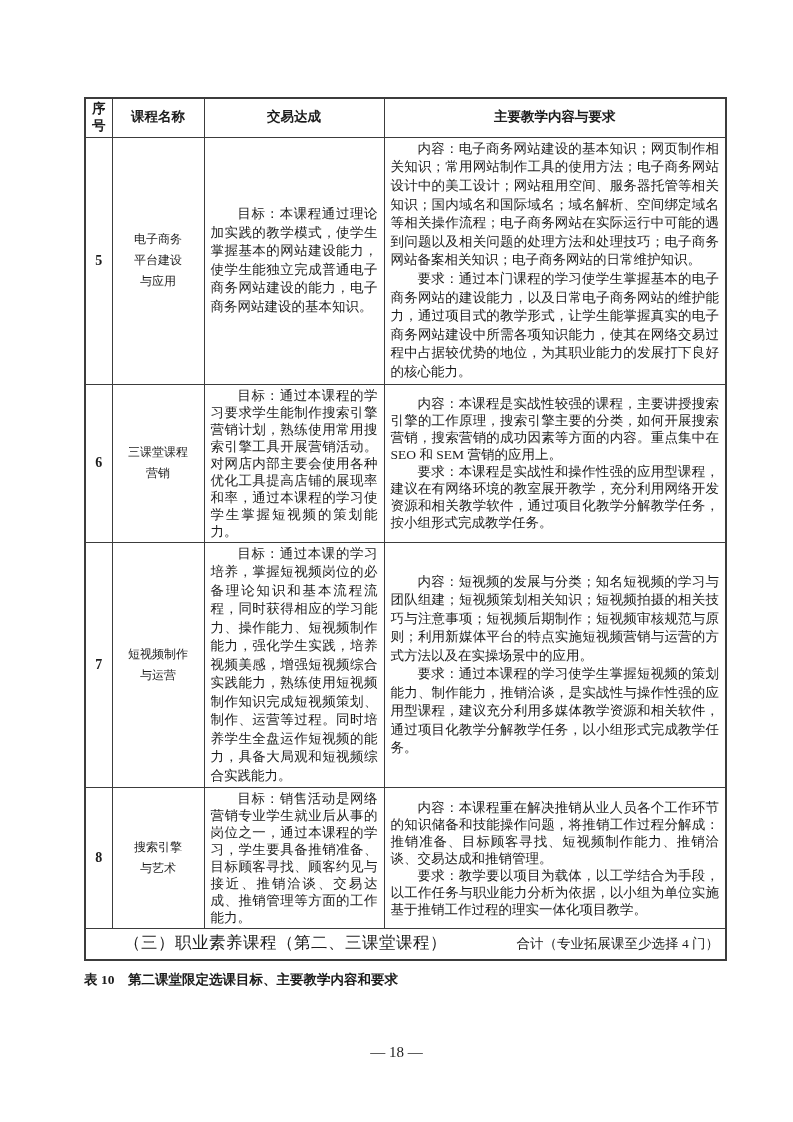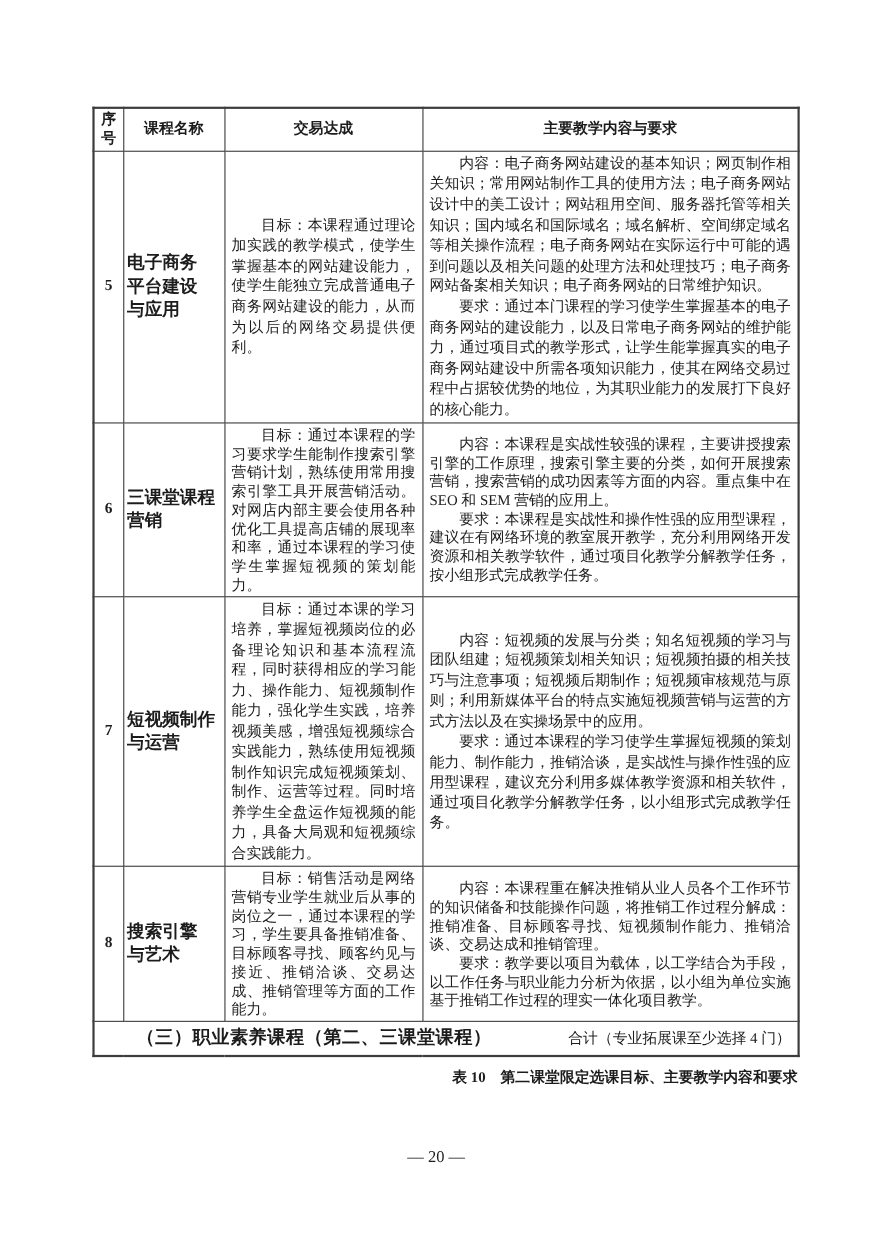--- a/index.html
+++ b/index.html
@@ -39,23 +39,23 @@
     line-height: 1.25;
     white-space: pre-line;
     padding: 2px 2px;
   }
   td.num {
     text-align: center;
     font-weight: bold;
     font-size: 14px;
   }
   td.cname {
-    text-align: left;
-    font-weight: bold;
-    font-size: 16px;
+    text-align: center;
+    font-weight: normal;
+    font-size: 12px;
     line-height: 21px;
     white-space: pre-line;
     padding: 2px 3px;
   }
   td.body-cell {
     font-size: 13.5px;
     text-align: justify;
     text-justify: inter-ideograph;
     word-break: break-all;
   }
@@ -72,30 +72,30 @@
     height: 31px;
     text-align: right;
     font-size: 13.5px;
     line-height: 1.2;
   }
   .section-heading {
     position: absolute;
     left: 124px;
     top: 932px;
     font-size: 16.5px;
-    font-weight: bold;
+    font-weight: normal;
     letter-spacing: 0.5px;
     white-space: nowrap;
   }
   .table-caption {
     position: absolute;
     left: 84px;
     top: 971px;
     width: 641px;
-    text-align: right;
+    text-align: left;
     font-size: 13.5px;
     font-weight: bold;
     white-space: nowrap;
   }
   .page-number {
     position: absolute;
     left: 0;
     top: 1044px;
     width: 793px;
     text-align: center;
@@ -122,21 +122,21 @@
       <th>交易达成</th>
       <th>主要教学内容与要求</th>
     </tr>
 
     <tr class="r5">
       <td class="num">5</td>
       <td class="cname">电子商务
 平台建设
 与应用</td>
       <td class="body-cell">
-        <p>目标：本课程通过理论加实践的教学模式，使学生掌握基本的网站建设能力，使学生能独立完成普通电子商务网站建设的能力，从而为以后的网络交易提供便利。</p>
+        <p>目标：本课程通过理论加实践的教学模式，使学生掌握基本的网站建设能力，使学生能独立完成普通电子商务网站建设的能力，电子商务网站建设的基本知识。</p>
       </td>
       <td class="body-cell">
         <p>内容：电子商务网站建设的基本知识；网页制作相关知识；常用网站制作工具的使用方法；电子商务网站设计中的美工设计；网站租用空间、服务器托管等相关知识；国内域名和国际域名；域名解析、空间绑定域名等相关操作流程；电子商务网站在实际运行中可能的遇到问题以及相关问题的处理方法和处理技巧；电子商务网站备案相关知识；电子商务网站的日常维护知识。</p>
         <p>要求：通过本门课程的学习使学生掌握基本的电子商务网站的建设能力，以及日常电子商务网站的维护能力，通过项目式的教学形式，让学生能掌握真实的电子商务网站建设中所需各项知识能力，使其在网络交易过程中占据较优势的地位，为其职业能力的发展打下良好的核心能力。</p>
       </td>
     </tr>
 
     <tr class="r6">
       <td class="num">6</td>
       <td class="cname">三课堂课程
@@ -177,15 +177,15 @@
     </tr>
 
     <tr>
       <td class="total-cell" colspan="4">合计（专业拓展课至少选择 4 门）</td>
     </tr>
   </tbody>
     </table>
 
   <div class="section-heading">（三）职业素养课程（第二、三课堂课程）</div>
   <div class="table-caption">表 10　第二课堂限定选课目标、主要教学内容和要求</div>
-  <div class="page-number">— 20 —</div>
+  <div class="page-number">— 18 —</div>
 
 </div>
 
 </body></html>

